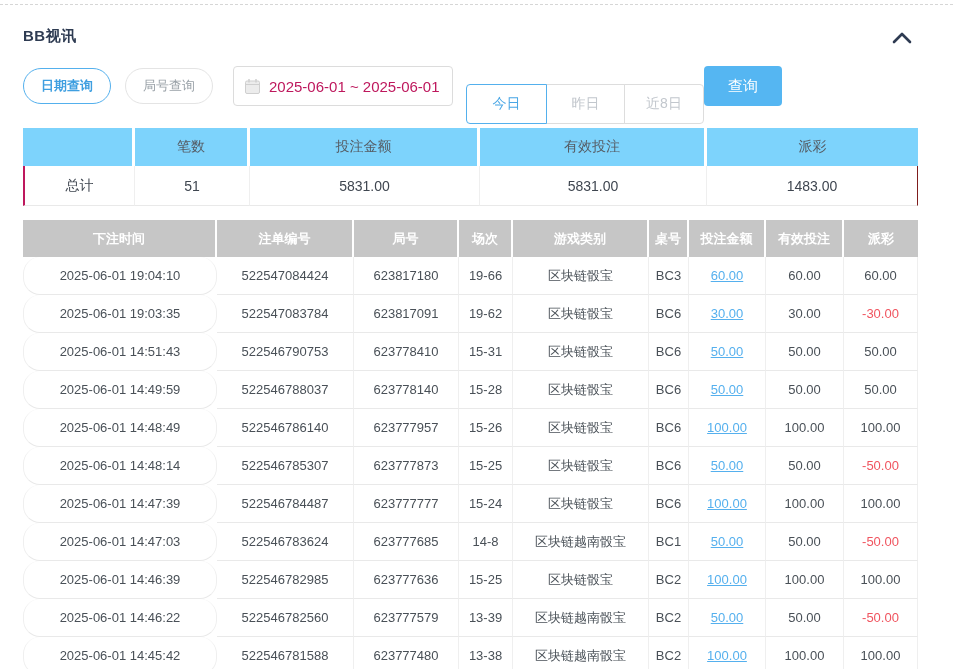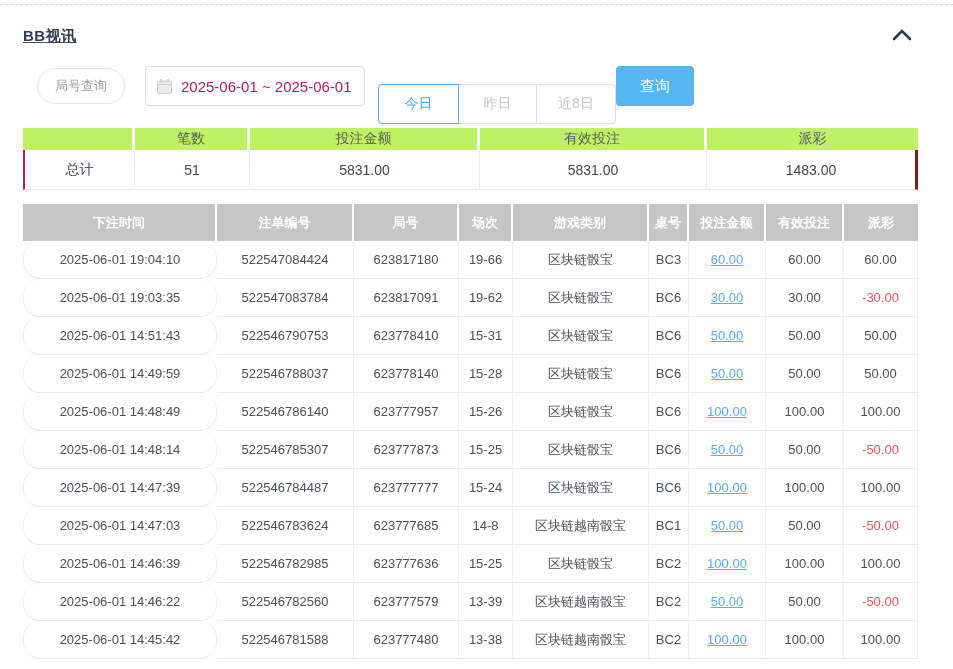--- a/index.html
+++ b/index.html
@@ -5,23 +5,22 @@
   * { margin: 0; padding: 0; box-sizing: border-box; }
   html, body { background: #fff; }
   body {
     width: 953px; height: 669px; overflow: hidden;
     font-family: "Liberation Sans", "DejaVu Sans", sans-serif;
     color: #495057;
   }
   .top-dashed { margin-top: 4px; border-top: 1px dashed #d6d6d6; }
 
   .panel-header {
-    display: flex; justify-content: space-between; align-items: flex-start;
+    display: flex; justify-content: space-between; align-items: flex-end;
     margin: 22px 40px 0 23px;
-    text-decoration: underline;
   }
   .panel-title { font-size: 15px; font-weight: bold; color: #2e3b52; letter-spacing: .5px; }
   .chev { cursor: pointer; display: inline-flex; }
 
   
   .filter-bar { display: flex; align-items: center; margin: 20px 0 0 23px; height: 40px; }
   .pill {
     height: 36px; padding: 0 17px; border-radius: 18px; background: #fff;
     font-size: 13px; display: inline-flex; align-items: center; cursor: pointer;
   }
@@ -52,30 +51,30 @@
     width: 78px; height: 40px; border: none; border-radius: 4px;
     background: #55b6f2; color: #fff; font-size: 15px; cursor: pointer;
     display: inline-flex; align-items: center; justify-content: center;
     font-family: inherit;
   }
 
   
   table { border-collapse: separate; border-spacing: 0; table-layout: fixed; }
   .summary-table { margin: 22px 0 0 23px; width: 895px; }
   .summary-table th {
-    background: #bef264; height: 22px; font-size: 14px; font-weight: normal;
+    background: #7dd3fc; height: 38px; font-size: 14px; font-weight: normal;
     color: #555b63; text-align: center; border-right: 3px solid #fff;
   }
   .summary-table th:last-child { border-right: none; }
   .summary-table td {
     height: 40px; text-align: center; font-size: 14px; color: #3f4650;
     background: #fff; border-bottom: 1px solid #e9e9e9; border-right: 1px solid #efefef;
   }
   .summary-table td:first-child { border-left: 2px solid #be185d; }
-  .summary-table td:last-child { border-right: 3px solid #7f1d1d; margin-top: 36px; }
+  .summary-table td:last-child { border-right: 1px solid #7f1d1d; margin-top: 36px; }
 
   .bet-table { margin: 14px 0 0 23px; width: 895px; }
   .bet-table th {
     background: #c6c6c6; height: 37px; font-size: 13px; font-weight: bold;
     color: #fff; text-align: center; border-right: 2px solid #fff;
   }
   .bet-table th:last-child { border-right: none; }
   .bet-table td {
     height: 38px; text-align: center; font-size: 13px; color: #495057;
     background: #fff; border-bottom: 1px solid #e9e9e9; border-right: 1px solid #efefef;
@@ -94,20 +93,21 @@
 <div class="panel-header">
   <div class="panel-title">BB视讯</div>
   <span class="chev">
     <svg width="22" height="16" viewBox="0 0 22 16">
       <polyline points="3,12 11,4 19,12" fill="none" stroke="#2e3b52" stroke-width="2.6" stroke-linecap="round" stroke-linejoin="round"></polyline>
     </svg>
   </span>
 </div>
 
 <div class="filter-bar">
+  <button class="pill active">日期查询</button>
   <button class="pill inactive">局号查询</button>
 
   <div class="date-input">
     <span class="cal">
       <svg width="17" height="17" viewBox="0 0 17 17">
         <rect x="1.5" y="3" width="14" height="12.5" rx="1.5" fill="#ececec" stroke="#cfcfcf"></rect>
         <line x1="1.5" y1="6.5" x2="15.5" y2="6.5" stroke="#cfcfcf"></line>
         <line x1="5" y1="1" x2="5" y2="4.5" stroke="#cfcfcf" stroke-width="1.5"></line>
         <line x1="12" y1="1" x2="12" y2="4.5" stroke="#cfcfcf" stroke-width="1.5"></line>
       </svg>

